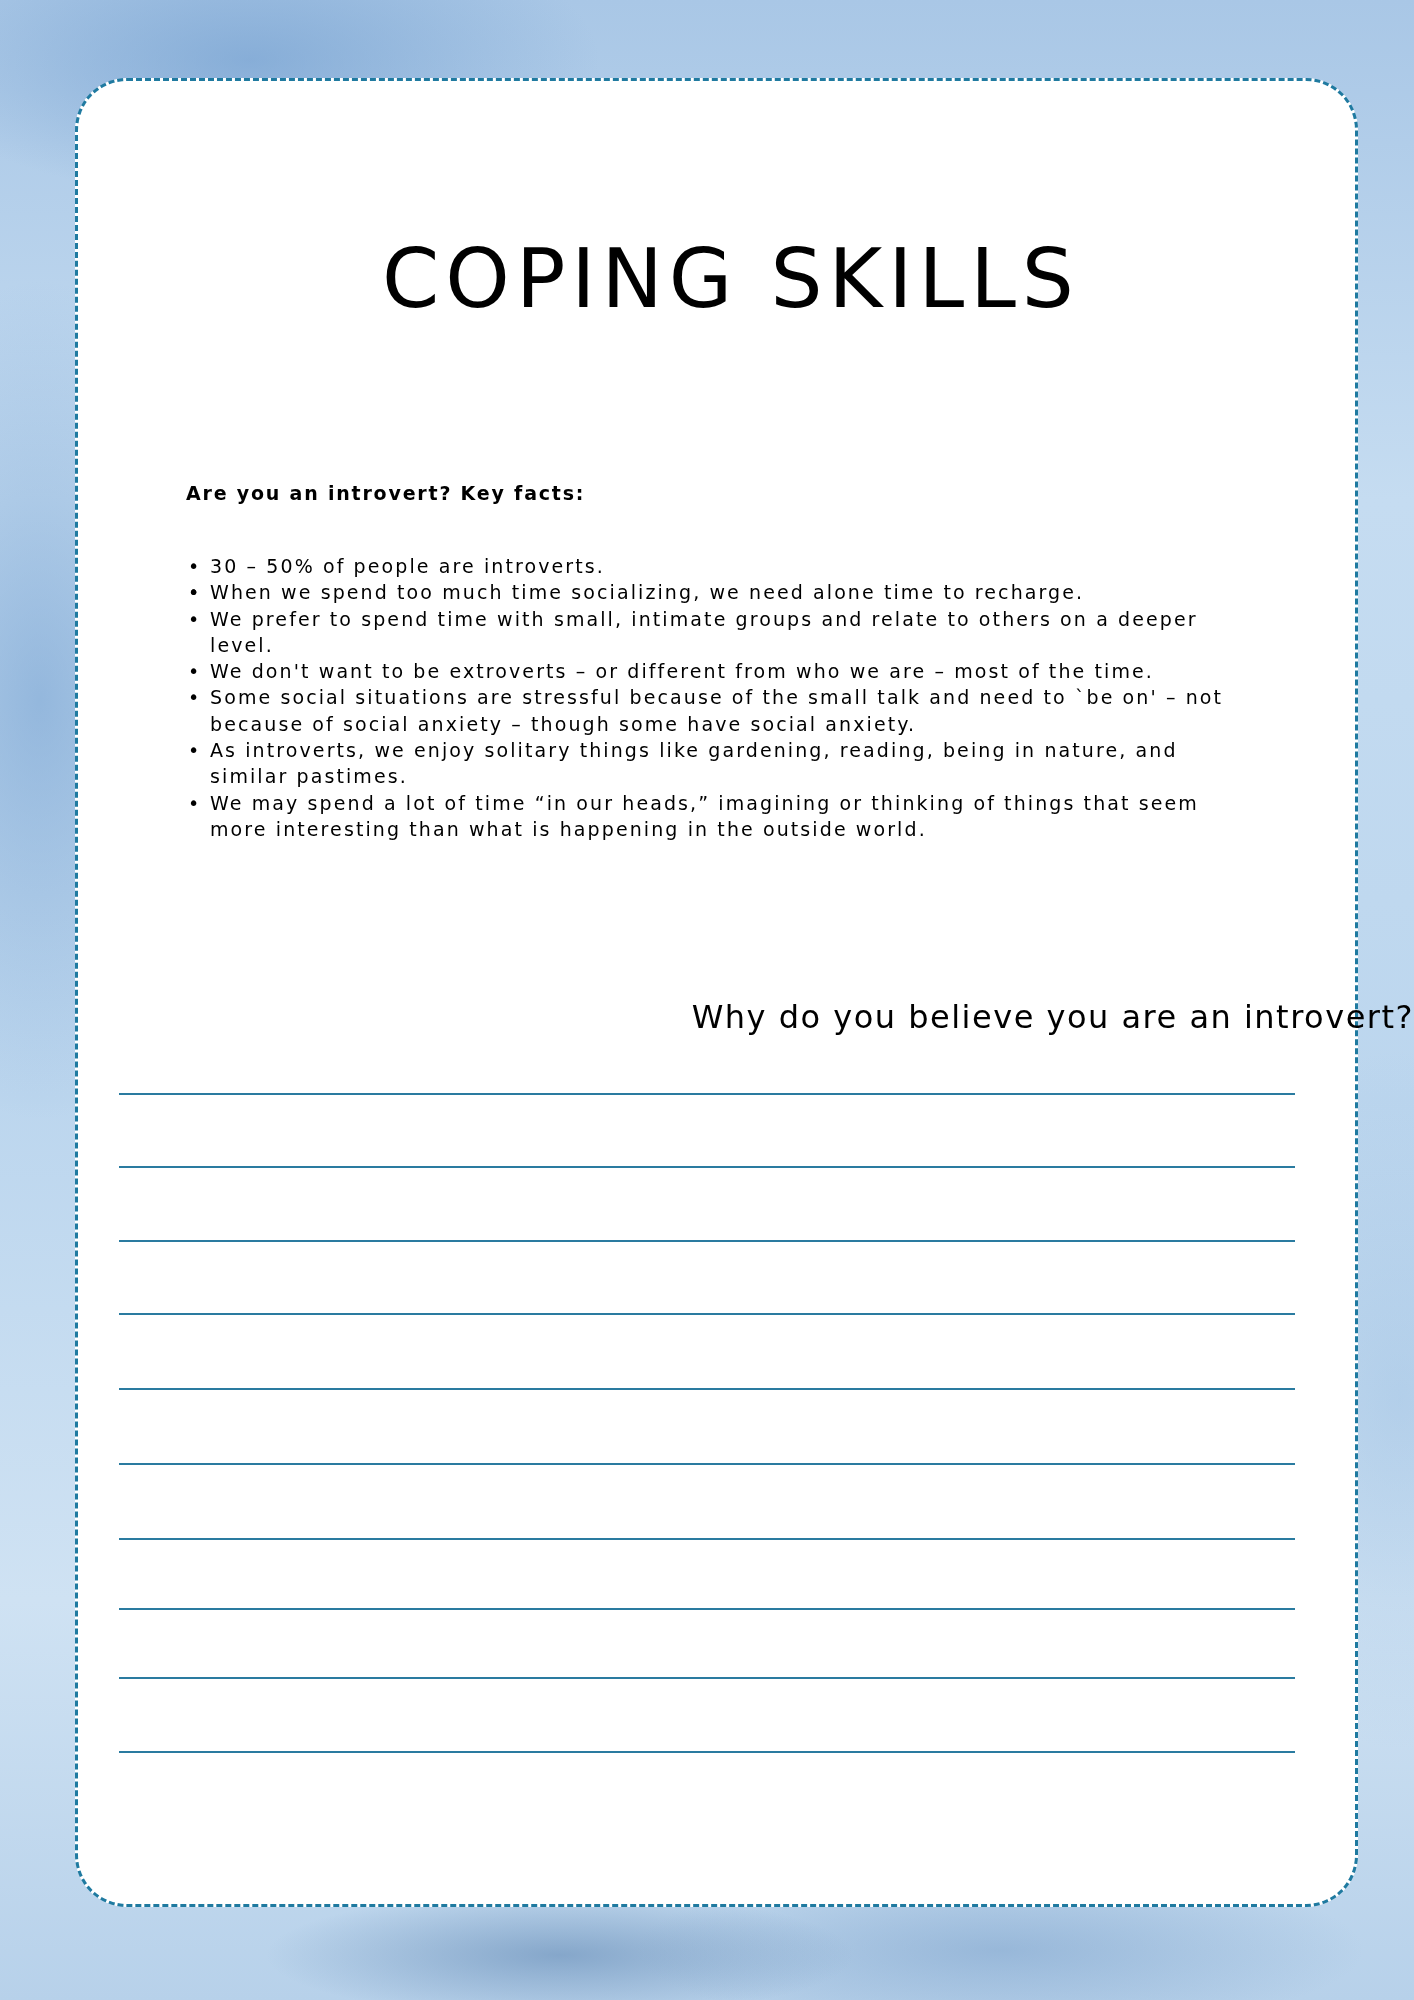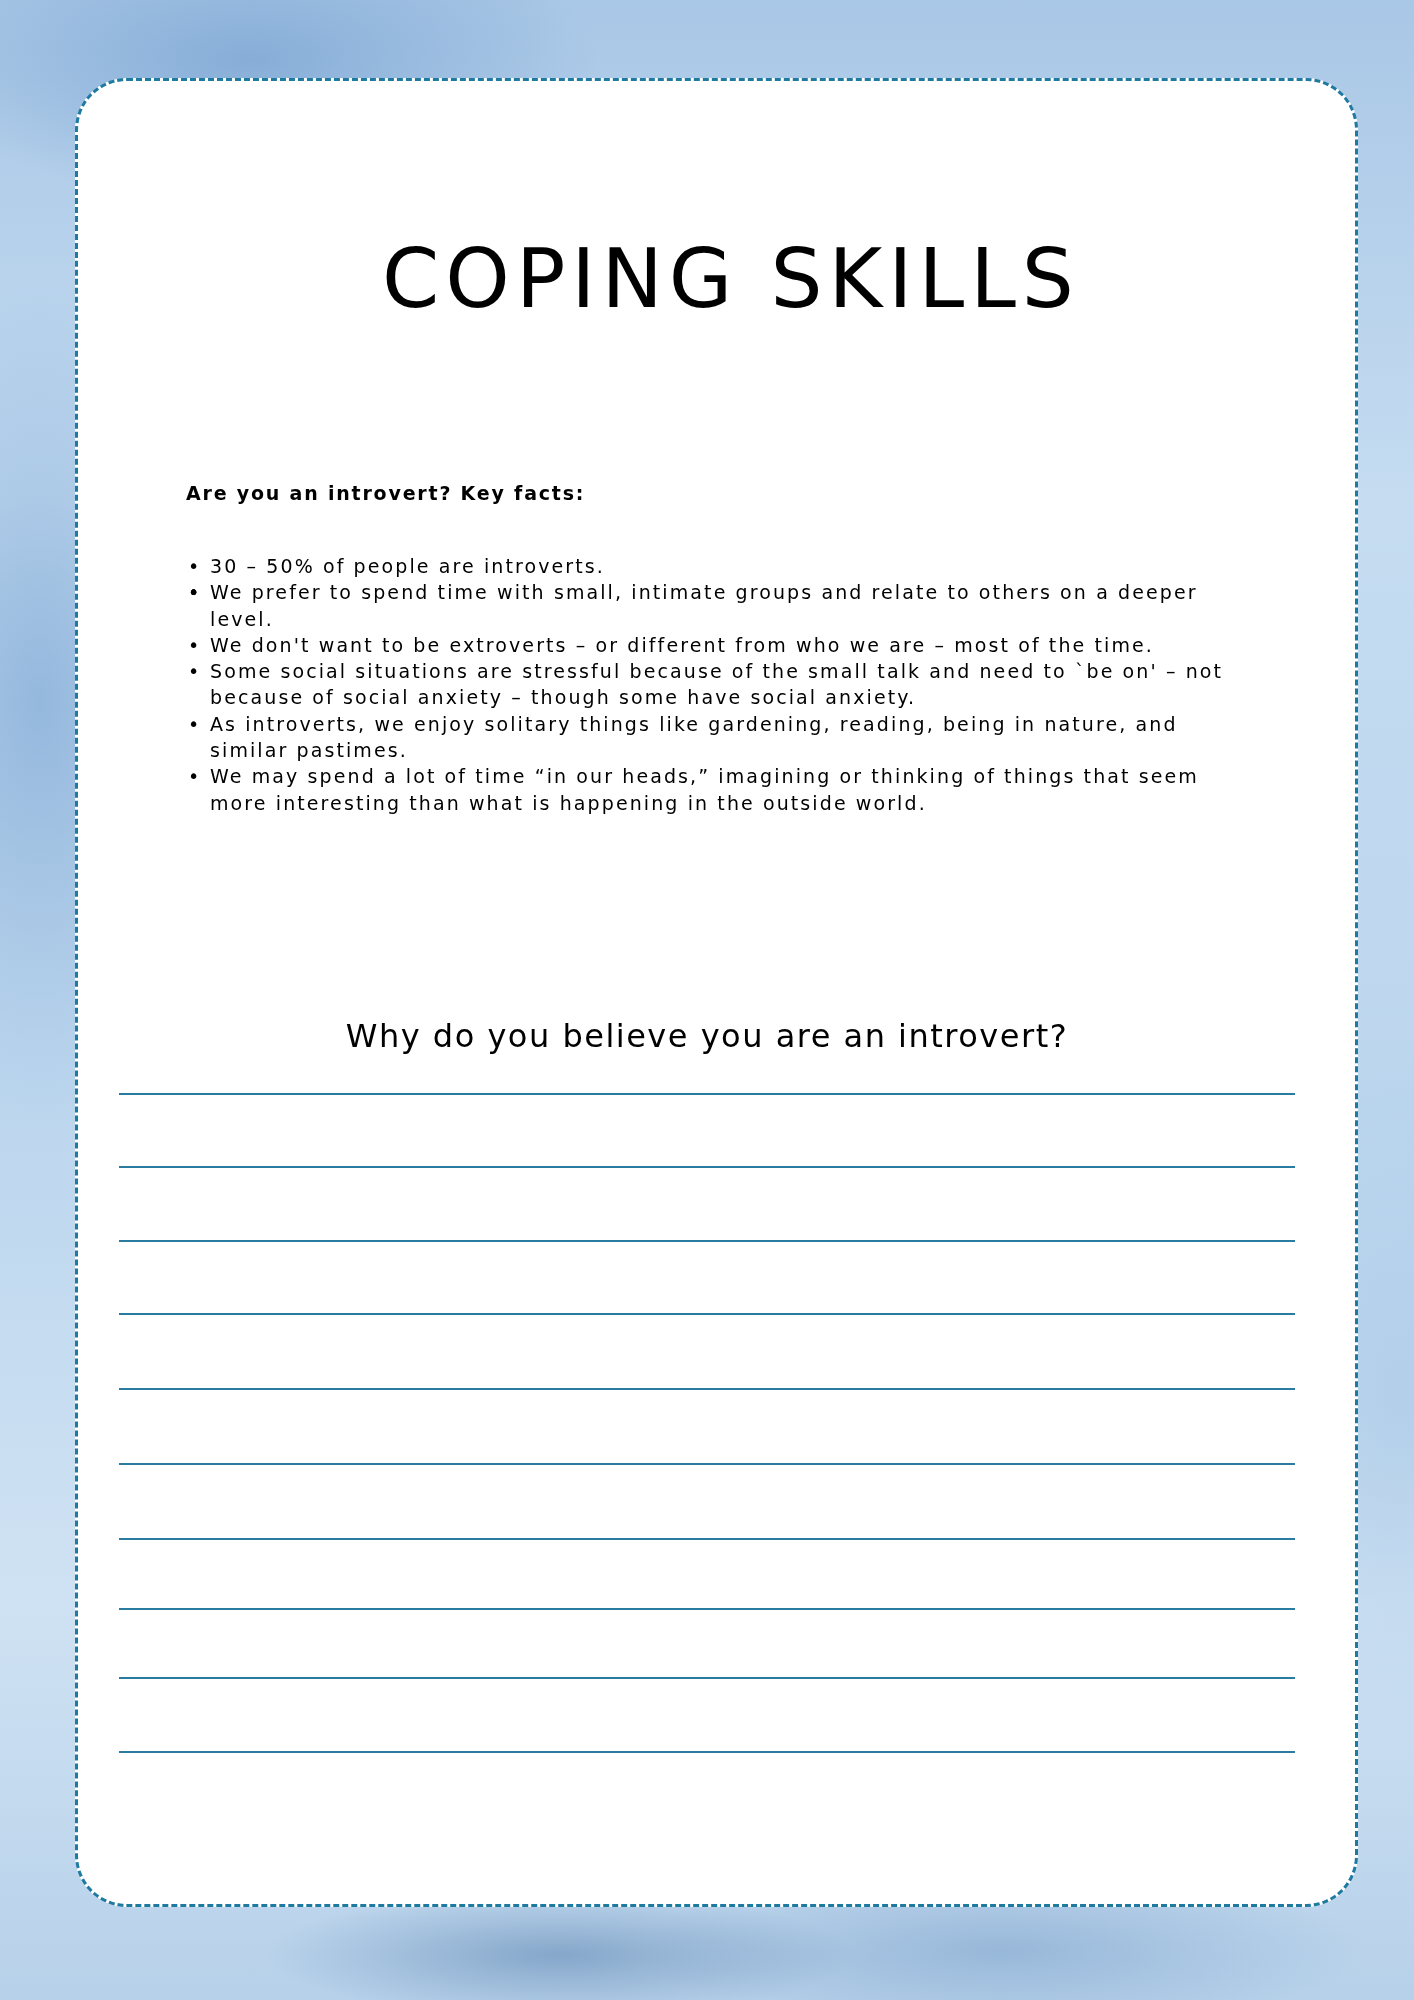--- a/index.html
+++ b/index.html
@@ -72,25 +72,24 @@
     .facts-list li .bullet {
       position: absolute;
       left: -22px;
       top: 0;
     }
     .question {
       position: absolute;
       left: 0;
       right: 0;
       top: 998px;
-      text-align: center;
+      text-align: right;
       font-size: 32px;
       letter-spacing: 1.5px;
       color: #000;
-      margin-top: 19px;
     }
     .line {
       position: absolute;
       left: 119px;
       width: 1176px;
       height: 0;
       border-top: 2px solid #2a7ba0;
     }
   </style>
 </head>
@@ -98,21 +97,21 @@
 
 <div class="card"></div>
 
 <h1 class="title" style="margin:0;font-weight:normal;">COPING SKILLS</h1>
 
 <div class="facts-heading">Are you an introvert? Key facts:</div>
 
 <ul class="facts-list">
   <li><span class="bullet">•</span><span>30 – 50% of people are introverts.</span></li>
   <li><span class="bullet">•</span></li>
-  <li><span class="bullet">•</span></li>
+  <li><span class="bullet">•</span><span>When we spend too much time socializing, we need alone time to recharge.</span></li>
   <li><span class="bullet">•</span><span>We prefer to spend time with small, intimate groups and relate to others on a deeper level.</span></li>
   <li><span class="bullet">•</span><span>We don't want to be extroverts – or different from who we are – most of the time.</span></li>
   <li><span class="bullet">•</span><span>Some social situations are stressful because of the small talk and need to `be on' – not because of social anxiety – though some have social anxiety.</span></li>
   <li><span class="bullet">•</span><span>As introverts, we enjoy solitary things like gardening, reading, being in nature, and similar pastimes.</span></li>
   <li><span class="bullet">•</span><span>We may spend a lot of time “in our heads,” imagining or thinking of things that seem more interesting than what is happening in the outside world.</span></li>
 </ul>
 
 <div class="question">Why do you believe you are an introvert?</div>
 
 <div>

